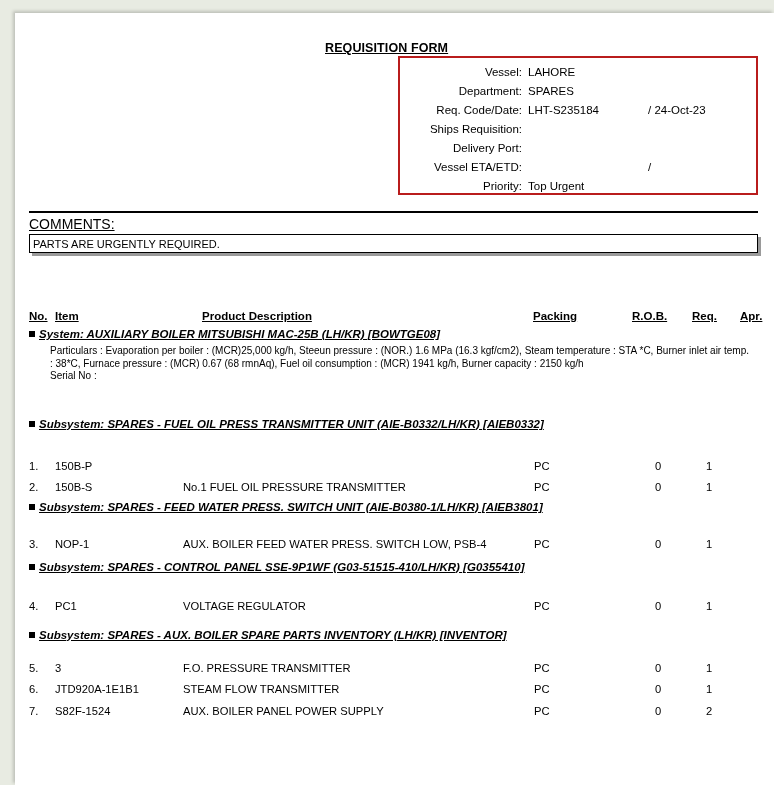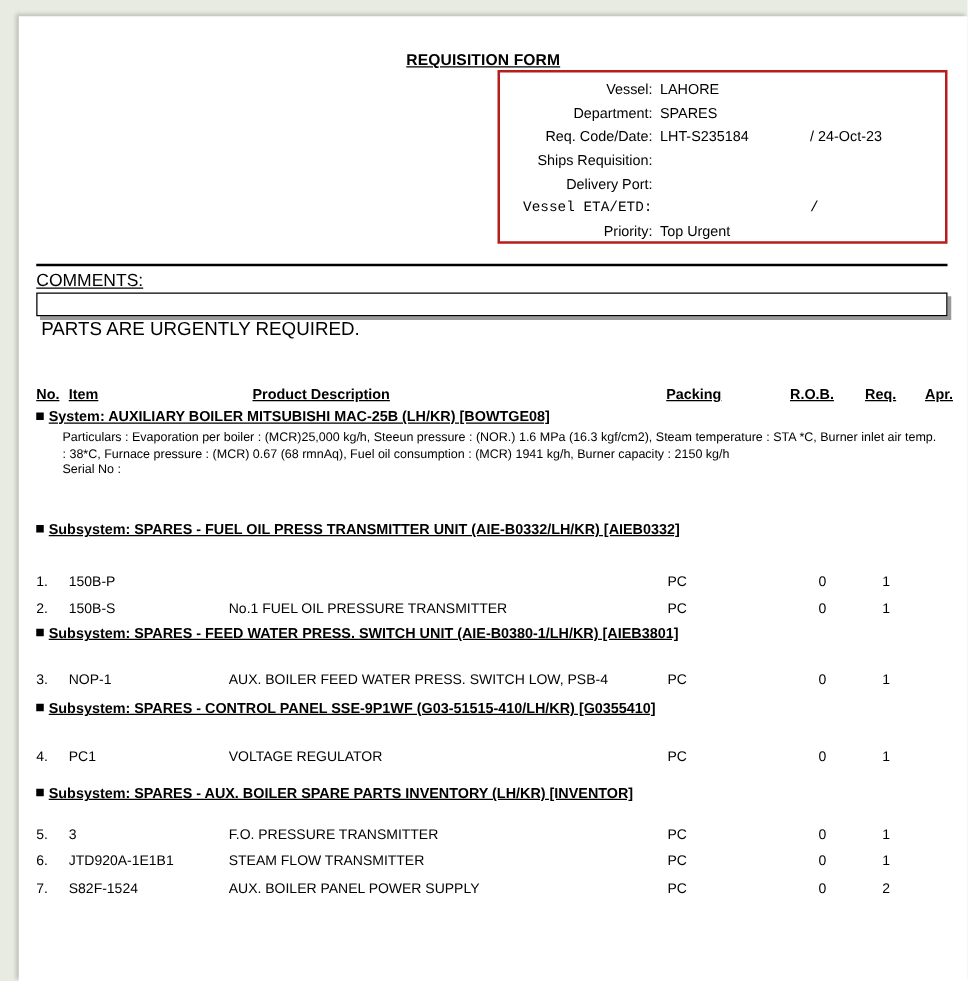--- a/index.html
+++ b/index.html
@@ -102,25 +102,24 @@
     height: 19px;
     border: 1.5px solid #000;
     background: #fff;
     box-sizing: border-box;
     box-shadow: 3px 3px 0 #9a9a9a;
   }
   #comments-text {
     position: absolute;
     left: 3px;
     top: 1px;
-    font-size: 15px;
+    font-size: 11px;
     color: #000;
     line-height: 16px;
     white-space: nowrap;
-    margin-top: 20px;
   }
 
   
   #col-headers {
     left: 0;
     top: 297px;
     width: 680px;
     height: 16px;
   }
   .col-h {
@@ -144,20 +143,21 @@
   .group-bullet {
     display: inline-block;
     width: 6px;
     height: 6px;
     background: #000;
     margin-right: 4px;
     vertical-align: 1px;
   }
   .group-text {
     text-decoration: underline;
+    font-style: italic;
   }
 
   
   #particulars {
     left: 35px;
     top: 332px;
     width: 700px;
     font-size: 10px;
     color: #000;
     line-height: 12.5px;
@@ -203,21 +203,21 @@
         <span class="vessel-extra">/  24-Oct-23</span>
       </div>
       <div class="vessel-row" style="top: 61px;">
         <span class="vessel-label">Ships Requisition:</span>
         <span class="vessel-value"></span>
       </div>
       <div class="vessel-row" style="top: 80px;">
         <span class="vessel-label">Delivery Port:</span>
         <span class="vessel-value"></span>
       </div>
-      <div class="vessel-row" style="top: 99px; font-family: Liberation Mono, monospace;">
+      <div class="vessel-row" style="top: 99px;">
         <span class="vessel-label">Vessel ETA/ETD:</span>
         <span class="vessel-value"></span>
         <span class="vessel-extra">/</span>
       </div>
       <div class="vessel-row" style="top: 118px;">
         <span class="vessel-label">Priority:</span>
         <span class="vessel-value">Top Urgent</span>
       </div>
     </div>
 

